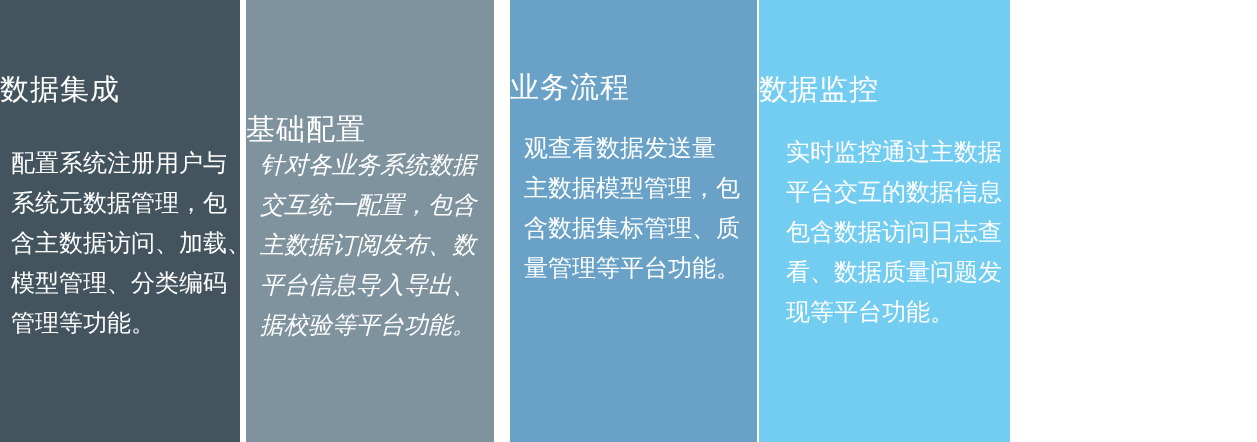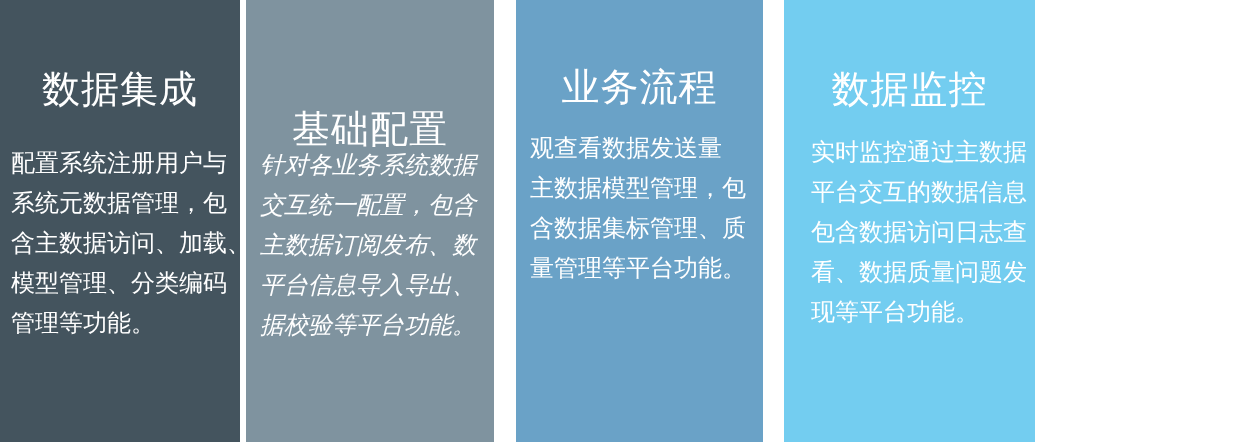--- a/index.html
+++ b/index.html
@@ -34,24 +34,23 @@
     top: 0;
     left: 0;
     width: 100%;
     height: 100%;
     box-sizing: border-box;
   }
   .panel-title {
     position: absolute;
     left: 0;
     width: 100%;
-    text-align: center;
     color: #ffffff;
     font-family: "Liberation Serif", "DejaVu Serif", serif;
-    font-size: 38px;
+    font-size: 29px;
     line-height: 34px;
     font-weight: 400;
     letter-spacing: 1px;
     white-space: nowrap;
   }
   .panel-body {
     position: absolute;
     color: #ffffff;
     font-family: "Liberation Sans", "DejaVu Sans", sans-serif;
     font-size: 24px;
@@ -69,27 +68,27 @@
   .p1 .panel-title { top: 72px; }
   .p1 .panel-body  { top: 143px; left: 11px; }
 
   
   .p2 { width: 248px; margin-left: 6px; }
   .p2 .panel-inner { background: #7f939f; }
   .p2 .panel-title { top: 72px; }
   .p2 .panel-body  { top: 145px; left: 14px; font-style: italic; }
 
   
-  .p3 { width: 247px; margin-left: 22px; }
+  .p3 { width: 247px; margin-left: 16px; }
   .p3 .panel-inner { background: #6aa2c7; }
   .p3 .panel-title { top: 70px; }
   .p3 .panel-body  { top: 128px; left: 14px; }
 
   
-  .p4 { width: 251px; margin-left: 21px; }
+  .p4 { width: 251px; margin-left: 2px; }
   .p4 .panel-inner { background: #73cdf0; }
   .p4 .panel-title { top: 72px; }
   .p4 .panel-body  { top: 132px; left: 27px; }
 
   
   .p5 { width: 240px; margin-left: 18px; }
   .p5 .panel-inner { background: #a9ddf4; }
   .p5 .panel-title { top: 72px; }
   .p5 .panel-body  { top: 140px; left: 22px; }
 </style>

